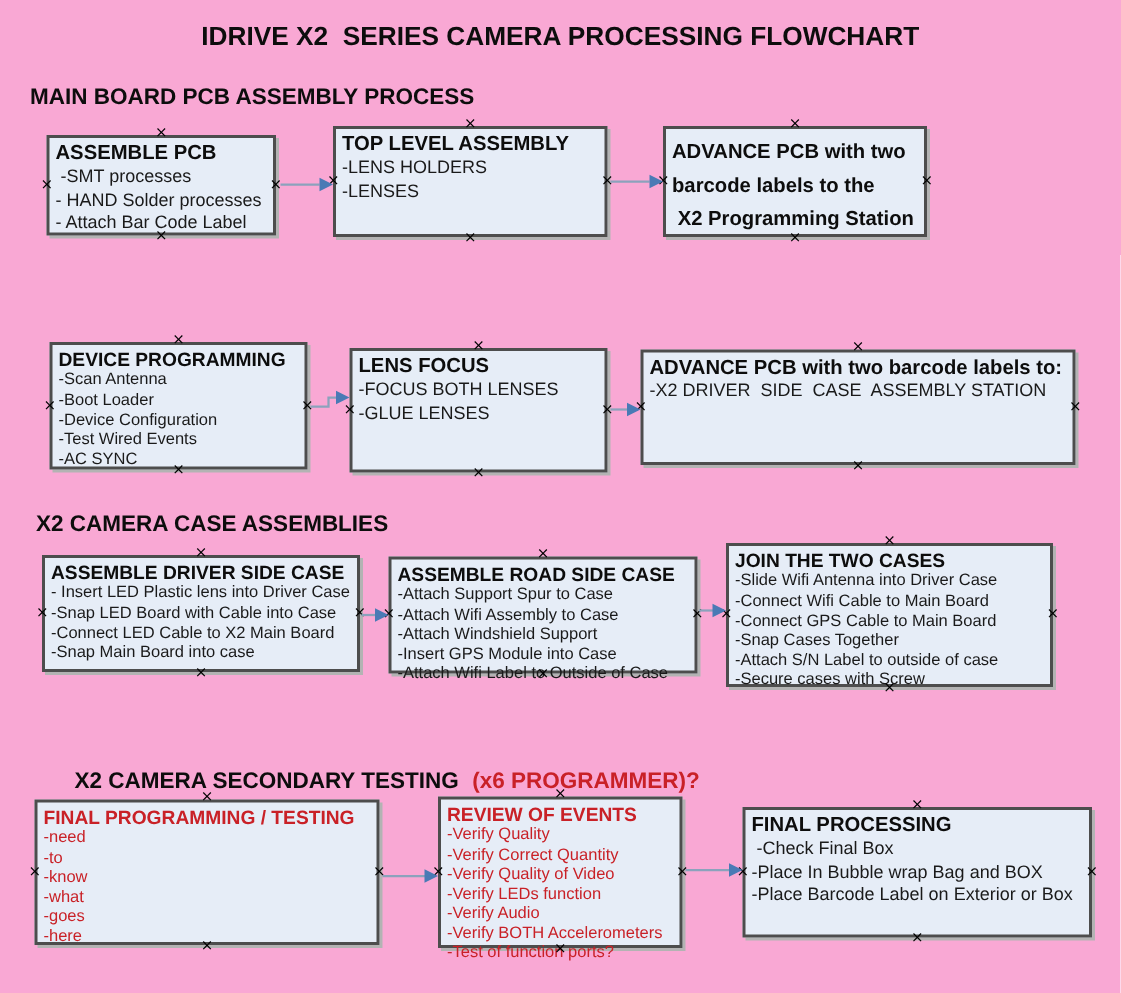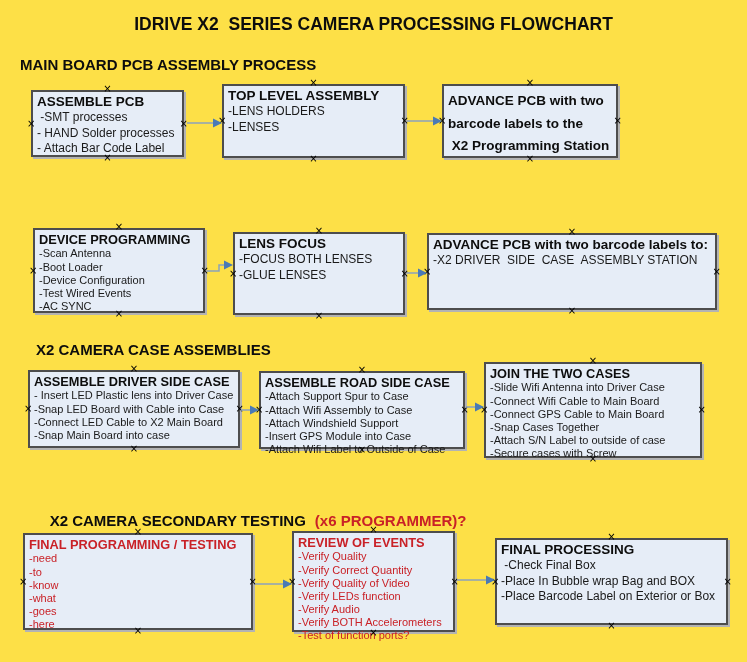--- a/index.html
+++ b/index.html
@@ -1,27 +1,27 @@
 <!DOCTYPE html>
 <html><head>
 <meta charset="utf-8">
 <style>
   html,body { margin:0; padding:0; background:#ffffff; }
   .page {
-    position:relative; width:747px; height:662px; background:#fde047;
+    position:relative; width:747px; height:662px; background:#f9a8d4;
     font-family:"Liberation Sans", sans-serif; overflow:hidden;
   }
   .doc-title {
     position:absolute; top:14px; left:0; width:747px; text-align:center;
     font-size:17.5px; font-weight:bold; color:#0d0d0d; white-space:pre-wrap;
   }
   .sh { position:absolute; font-size:15px; font-weight:bold; color:#0d0d0d; white-space:pre-wrap; }
   #h1 { left:20px; top:56px; }
   #h2 { left:20px; top:199px; }
-  #h3 { left:36px; top:341px; }
+  #h3 { left:24px; top:341px; }
   #h4 { left:33px; top:495px; }
   .redtxt { color:#c92127; margin-left:9px; }
 
   .box {
     position:absolute; background:#e6edf7; border:2px solid #4d4d4d;
     box-shadow:2px 2px 0 #b3b3b3; box-sizing:border-box;
     padding:2px 4px; overflow:visible;
   }
   .bt { font-weight:bold; color:#0d0d0d; white-space:pre-wrap; }
   .bi { color:#1a1a1a; white-space:pre; }

